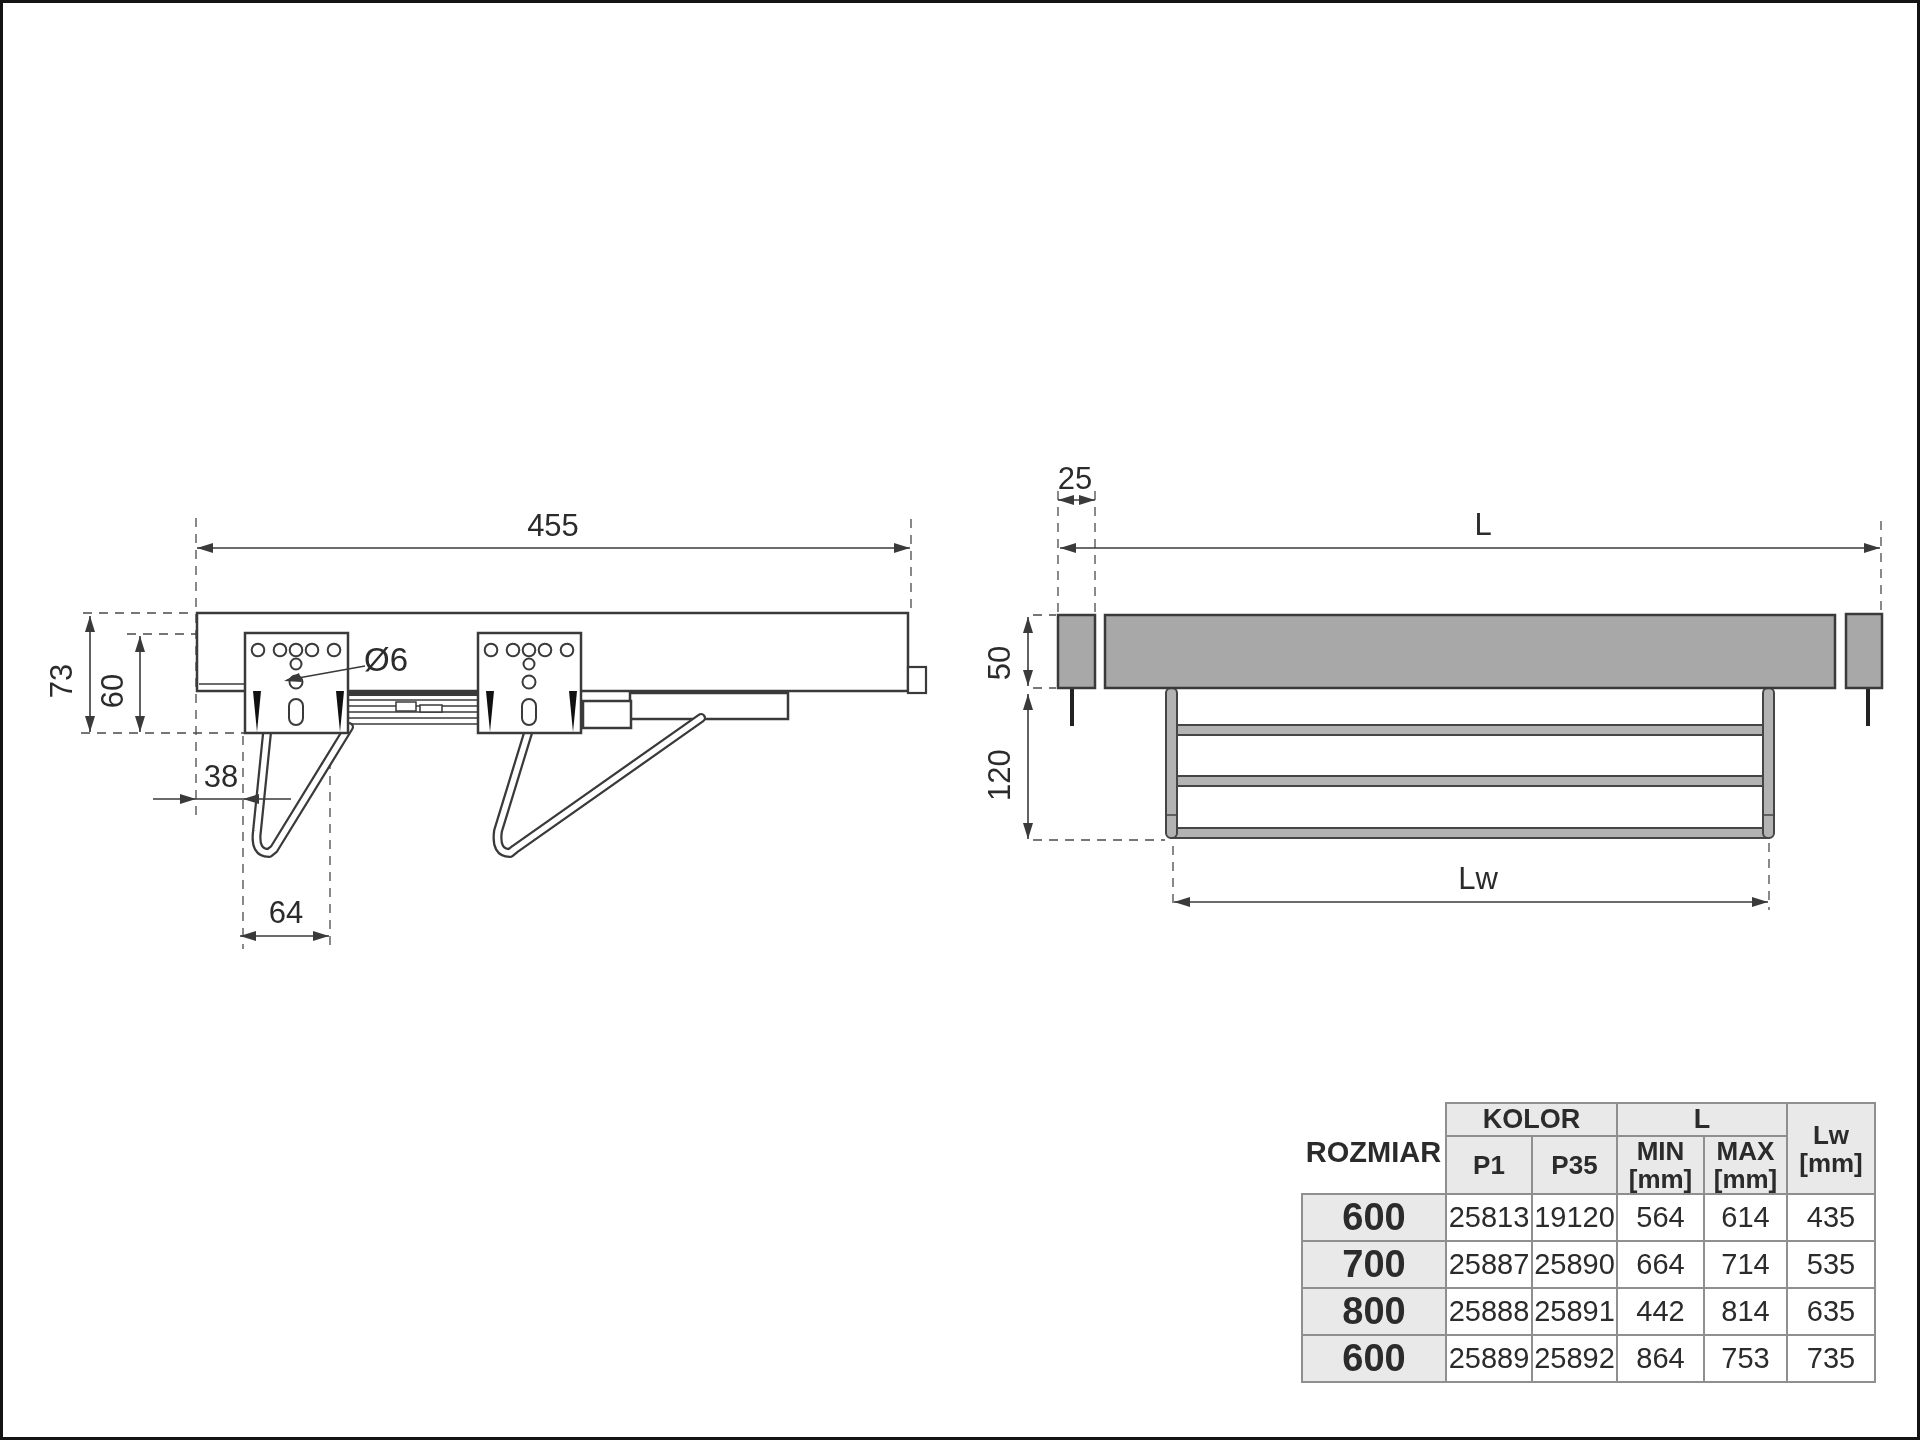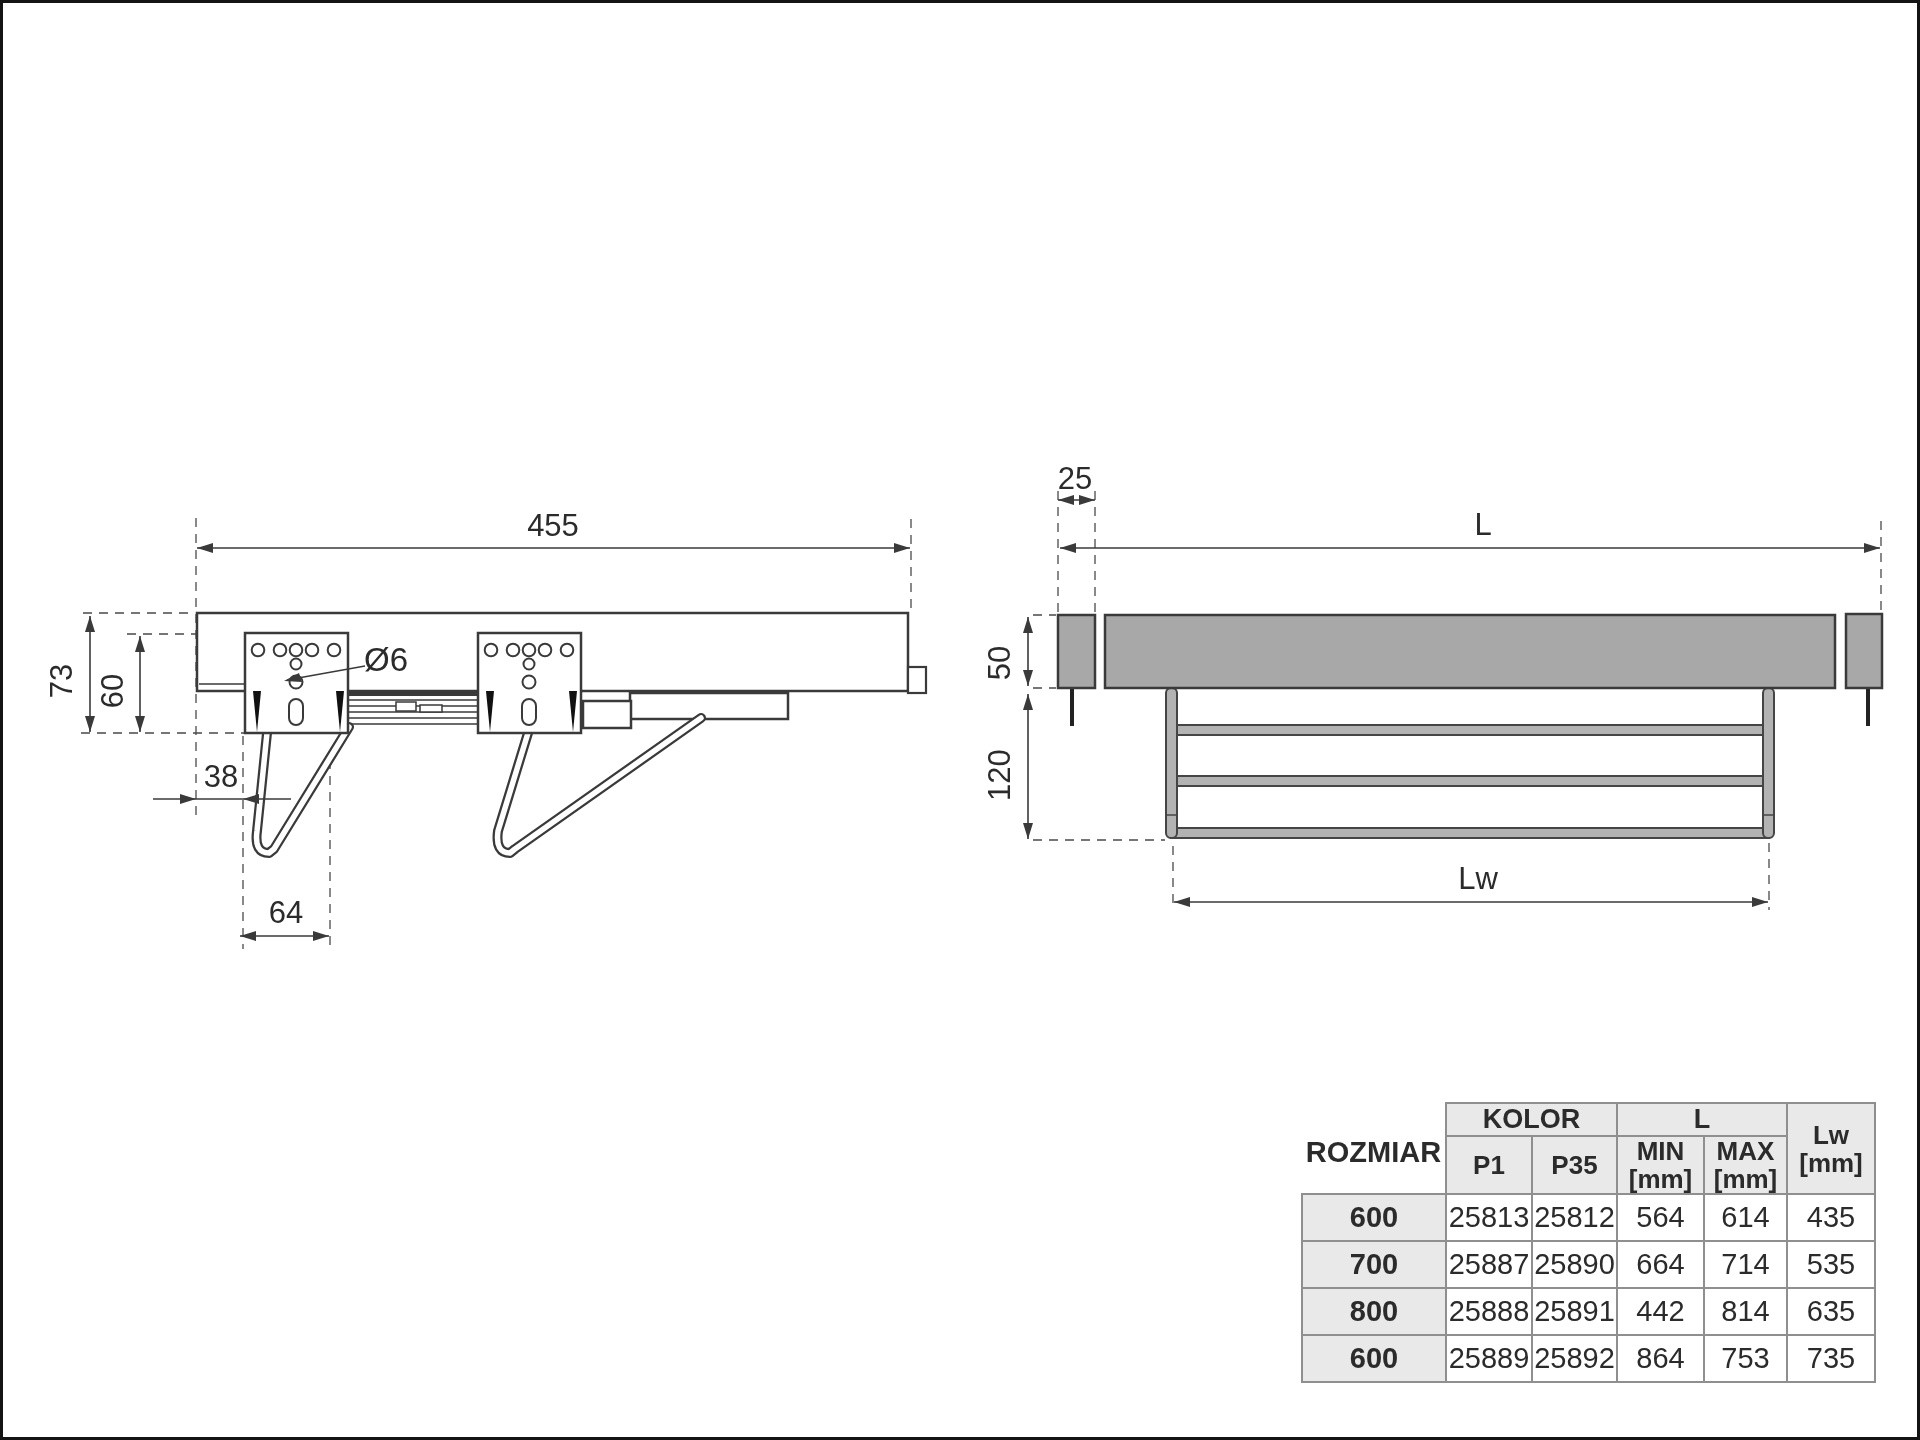--- a/index.html
+++ b/index.html
@@ -21,21 +21,21 @@
   .spec-table td,.spec-table th{
     border:2px solid #8f8f8f;text-align:center;vertical-align:middle;
     padding:0;overflow:hidden;
   }
   .spec-table .corner{
     border:none;background:transparent;vertical-align:bottom;
     font-weight:bold;font-size:29px;padding-bottom:24px;
   }
   .spec-table .hdr{background:#e9e9e9;font-weight:bold;font-size:27px;margin-left:22px;}
   .spec-table .hdr2{background:#e9e9e9;font-weight:bold;font-size:26px;line-height:1.08;}
-  .spec-table .size-cell{background:#e9e9e9;font-weight:bold;font-size:29px;}
+  .spec-table .size-cell{background:#e9e9e9;font-weight:bold;font-size:38px;}
   .spec-table .val{background:#ffffff;font-weight:normal;font-size:29px;margin-left:7px;}
   .r1{height:33px;} .r2{height:52px;} .rd{height:47px;}
 </style>
 </head>
 <body>
 
 <div class="page">
 
 <svg width="1920" height="1440" viewBox="0 0 1920 1440" style="position:absolute;left:0;top:0;">
 
@@ -251,21 +251,21 @@
         <div>[mm]</div>
       </td>
       <td class="hdr2">
         <div>MAX</div>
         <div>[mm]</div>
       </td>
     </tr>
     <tr class="rd">
       <td class="size-cell">600</td>
       <td class="val">25813</td>
-      <td class="val">25812</td>
+      <td class="val">19120</td>
       <td class="val">564</td>
       <td class="val">614</td>
       <td class="val">435</td>
     </tr>
     <tr class="rd">
       <td class="size-cell">700</td>
       <td class="val">25887</td>
       <td class="val">25890</td>
       <td class="val">664</td>
       <td class="val">714</td>

